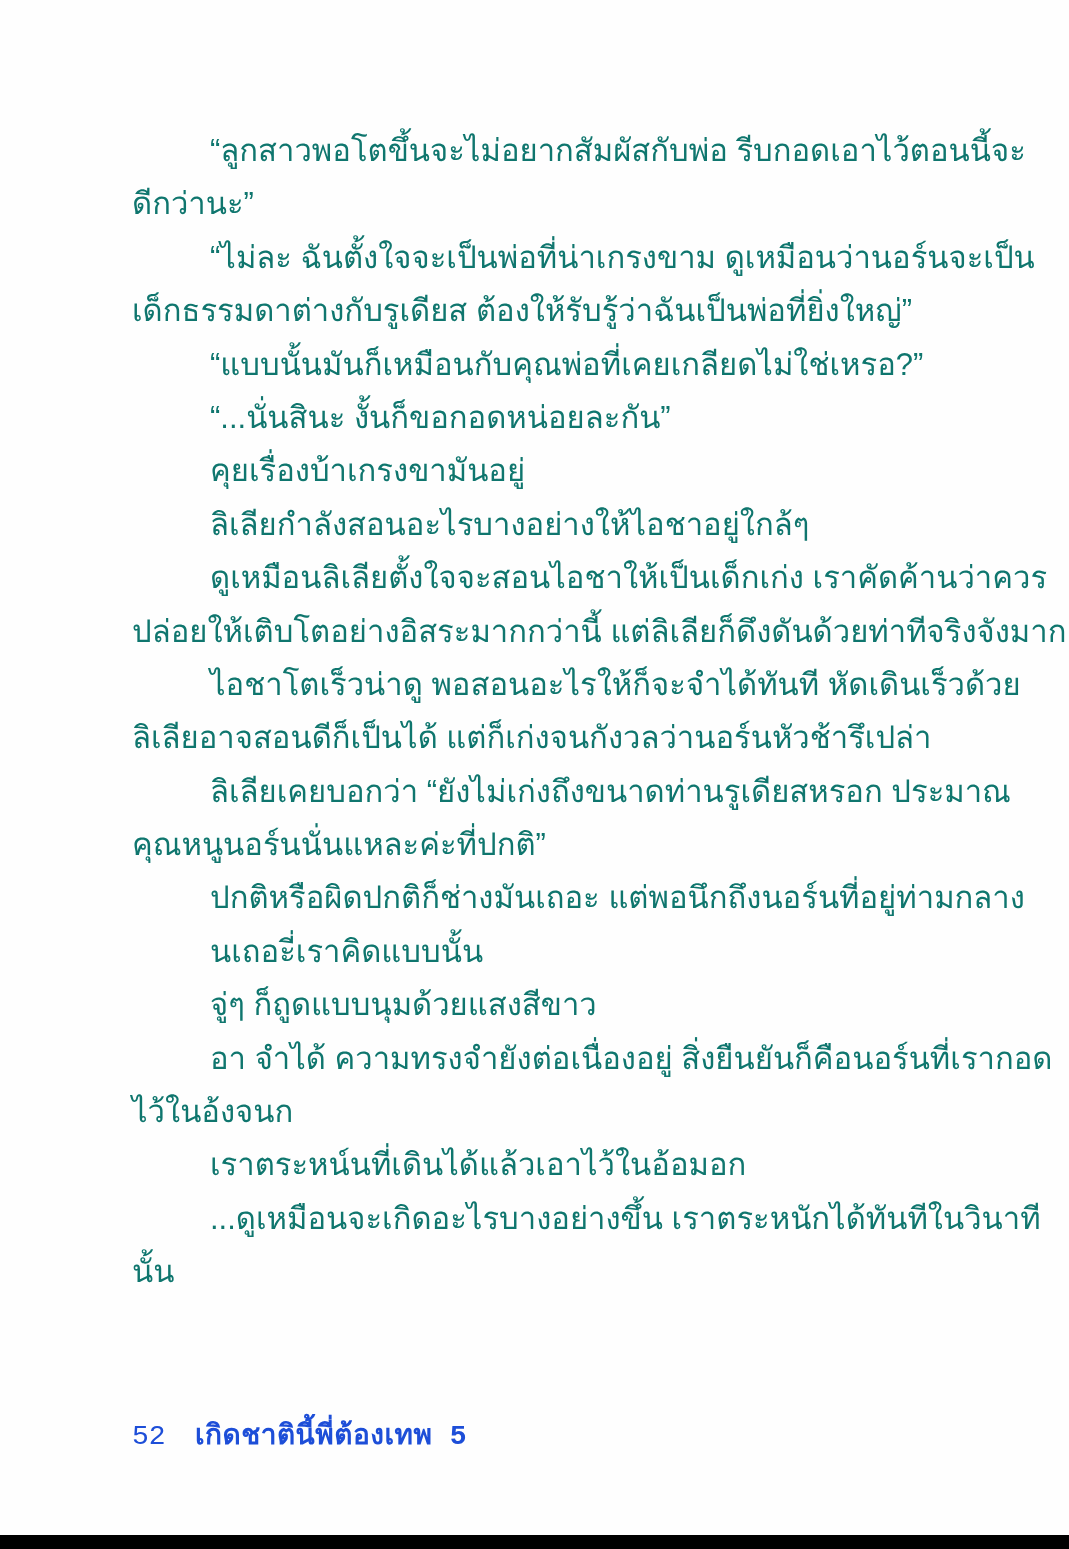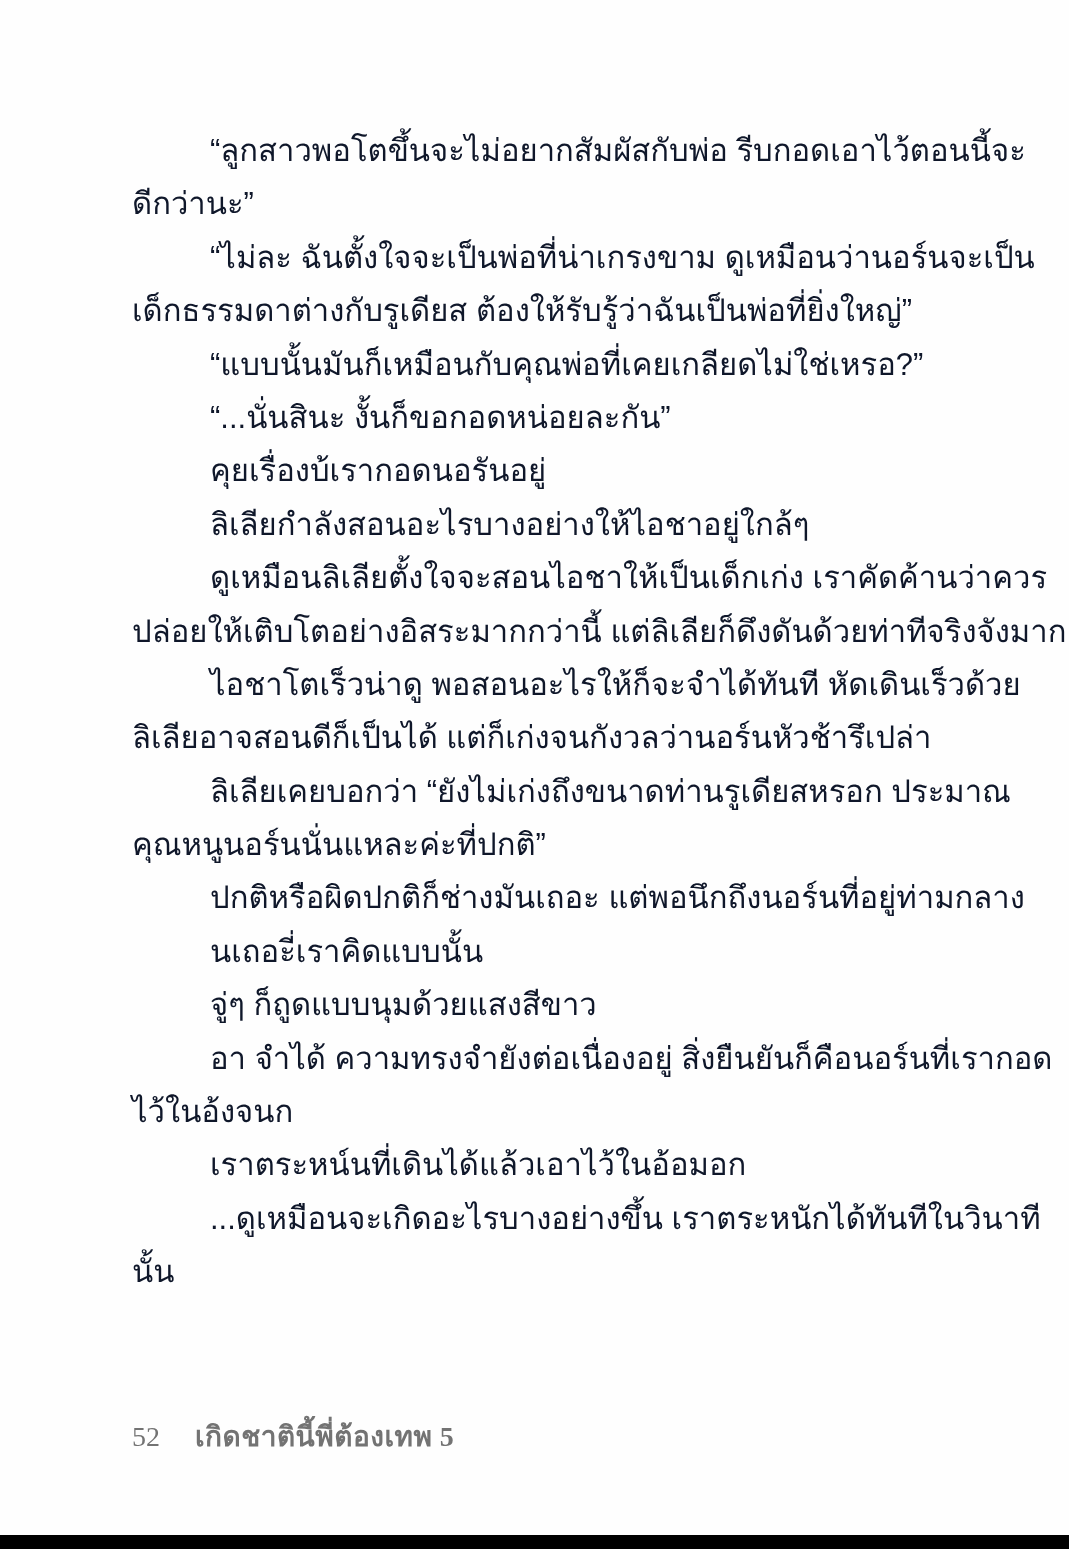--- a/index.html
+++ b/index.html
@@ -13,41 +13,41 @@
     height: 1549px;
     background: #fefefe;
     overflow: hidden;
     font-family: "Liberation Sans", "DejaVu Sans", sans-serif;
   }
   .text-block {
     position: absolute;
     left: 132px;
     top: 124px;
     width: 748px;
-    color: #0f172a;
+    color: #0f766e;
     font-size: 31px;
   }
   .line {
     height: 53.4px;
     line-height: 53.4px;
     white-space: nowrap;
     text-align: left;
   }
   .line.indent {
     padding-left: 78px;
   }
   .footer {
     position: absolute;
     left: 132px;
     top: 1420px;
     width: 748px;
     display: flex;
     align-items: center;
-    color: #737373;
-    font-family: Liberation Serif, serif;
+    color: #1d4ed8;
+    font-family: Liberation Mono, monospace;
     font-size: 28px;
     line-height: 34px;
   }
   .footer .pagenum {
     display: inline-block;
     min-width: 37px;
     margin-right: 26px;
   }
   .footer .booktitle {
     font-weight: bold;
@@ -67,21 +67,21 @@
 
 <div class="page">
 
   <main class="text-block">
     <div class="line indent">“ลูกสาวพอโตขึ้นจะไม่อยากสัมผัสกับพ่อ รีบกอดเอาไว้ตอนนี้จะ</div>
     <div class="line">ดีกว่านะ”</div>
     <div class="line indent">“ไม่ละ ฉันตั้งใจจะเป็นพ่อที่น่าเกรงขาม ดูเหมือนว่านอร์นจะเป็น</div>
     <div class="line">เด็กธรรมดาต่างกับรูเดียส ต้องให้รับรู้ว่าฉันเป็นพ่อที่ยิ่งใหญ่”</div>
     <div class="line indent">“แบบนั้นมันก็เหมือนกับคุณพ่อที่เคยเกลียดไม่ใช่เหรอ?”</div>
     <div class="line indent">“...นั่นสินะ งั้นก็ขอกอดหน่อยละกัน”</div>
-    <div class="line indent">คุยเรื่องบ้เรากอดนอรันอยู่</div>
+    <div class="line indent">คุยเรื่องบ้าเกรงขามันอยู่</div>
     <div class="line indent">ลิเลียกำลังสอนอะไรบางอย่างให้ไอชาอยู่ใกล้ๆ</div>
     <div class="line indent">ดูเหมือนลิเลียตั้งใจจะสอนไอชาให้เป็นเด็กเก่ง เราคัดค้านว่าควร</div>
     <div class="line">ปล่อยให้เติบโตอย่างอิสระมากกว่านี้ แต่ลิเลียก็ดึงดันด้วยท่าทีจริงจังมาก</div>
     <div class="line indent">ไอชาโตเร็วน่าดู พอสอนอะไรให้ก็จะจำได้ทันที หัดเดินเร็วด้วย</div>
     <div class="line">ลิเลียอาจสอนดีก็เป็นได้ แต่ก็เก่งจนกังวลว่านอร์นหัวช้ารึเปล่า</div>
     <div class="line indent">ลิเลียเคยบอกว่า “ยังไม่เก่งถึงขนาดท่านรูเดียสหรอก ประมาณ</div>
     <div class="line">คุณหนูนอร์นนั่นแหละค่ะที่ปกติ”</div>
     <div class="line indent">ปกติหรือผิดปกติก็ช่างมันเถอะ แต่พอนึกถึงนอร์นที่อยู่ท่ามกลาง</div>
     <div class="line indent">นเถอะี่เราคิดแบบนั้น</div>
     <div class="line indent">จู่ๆ ก็ถูดแบบนุมด้วยแสงสีขาว</div>

